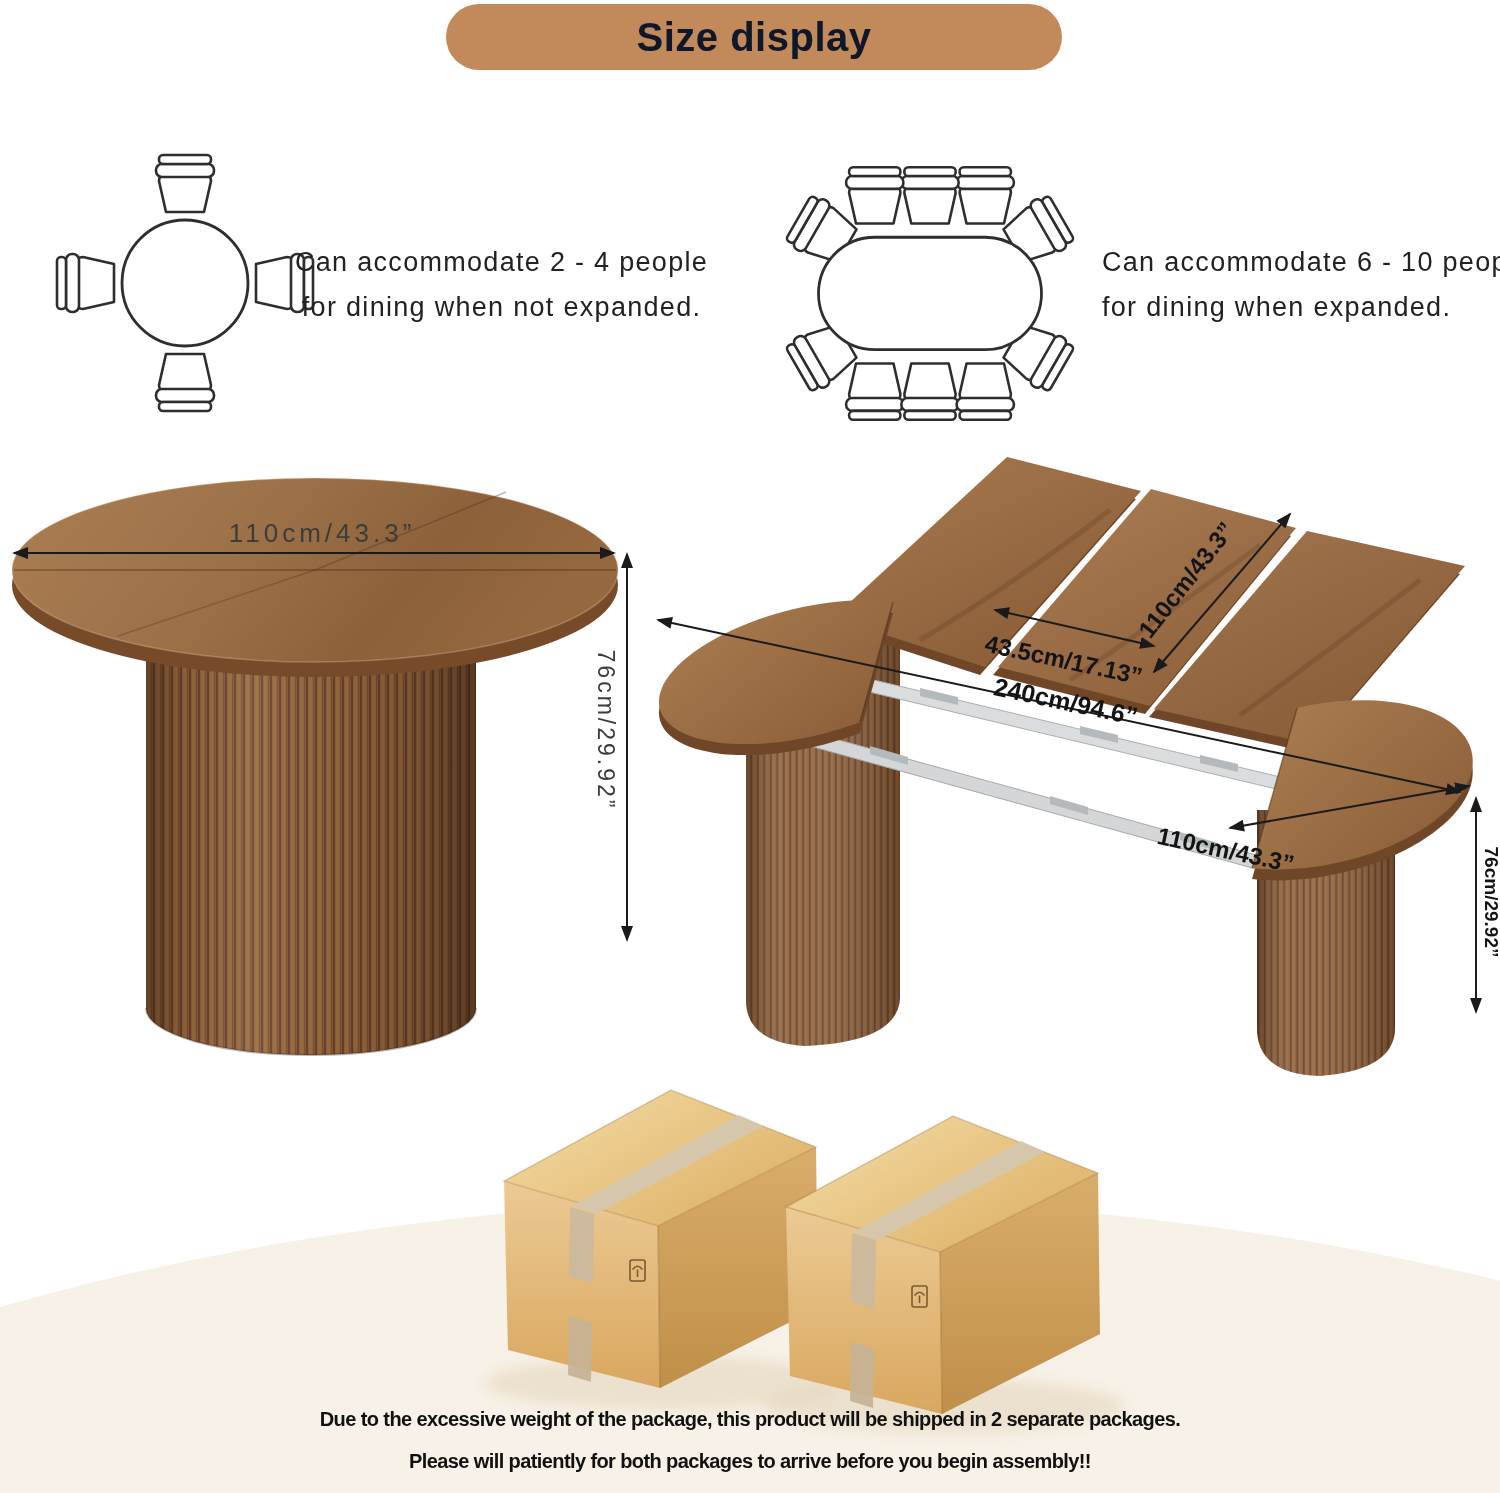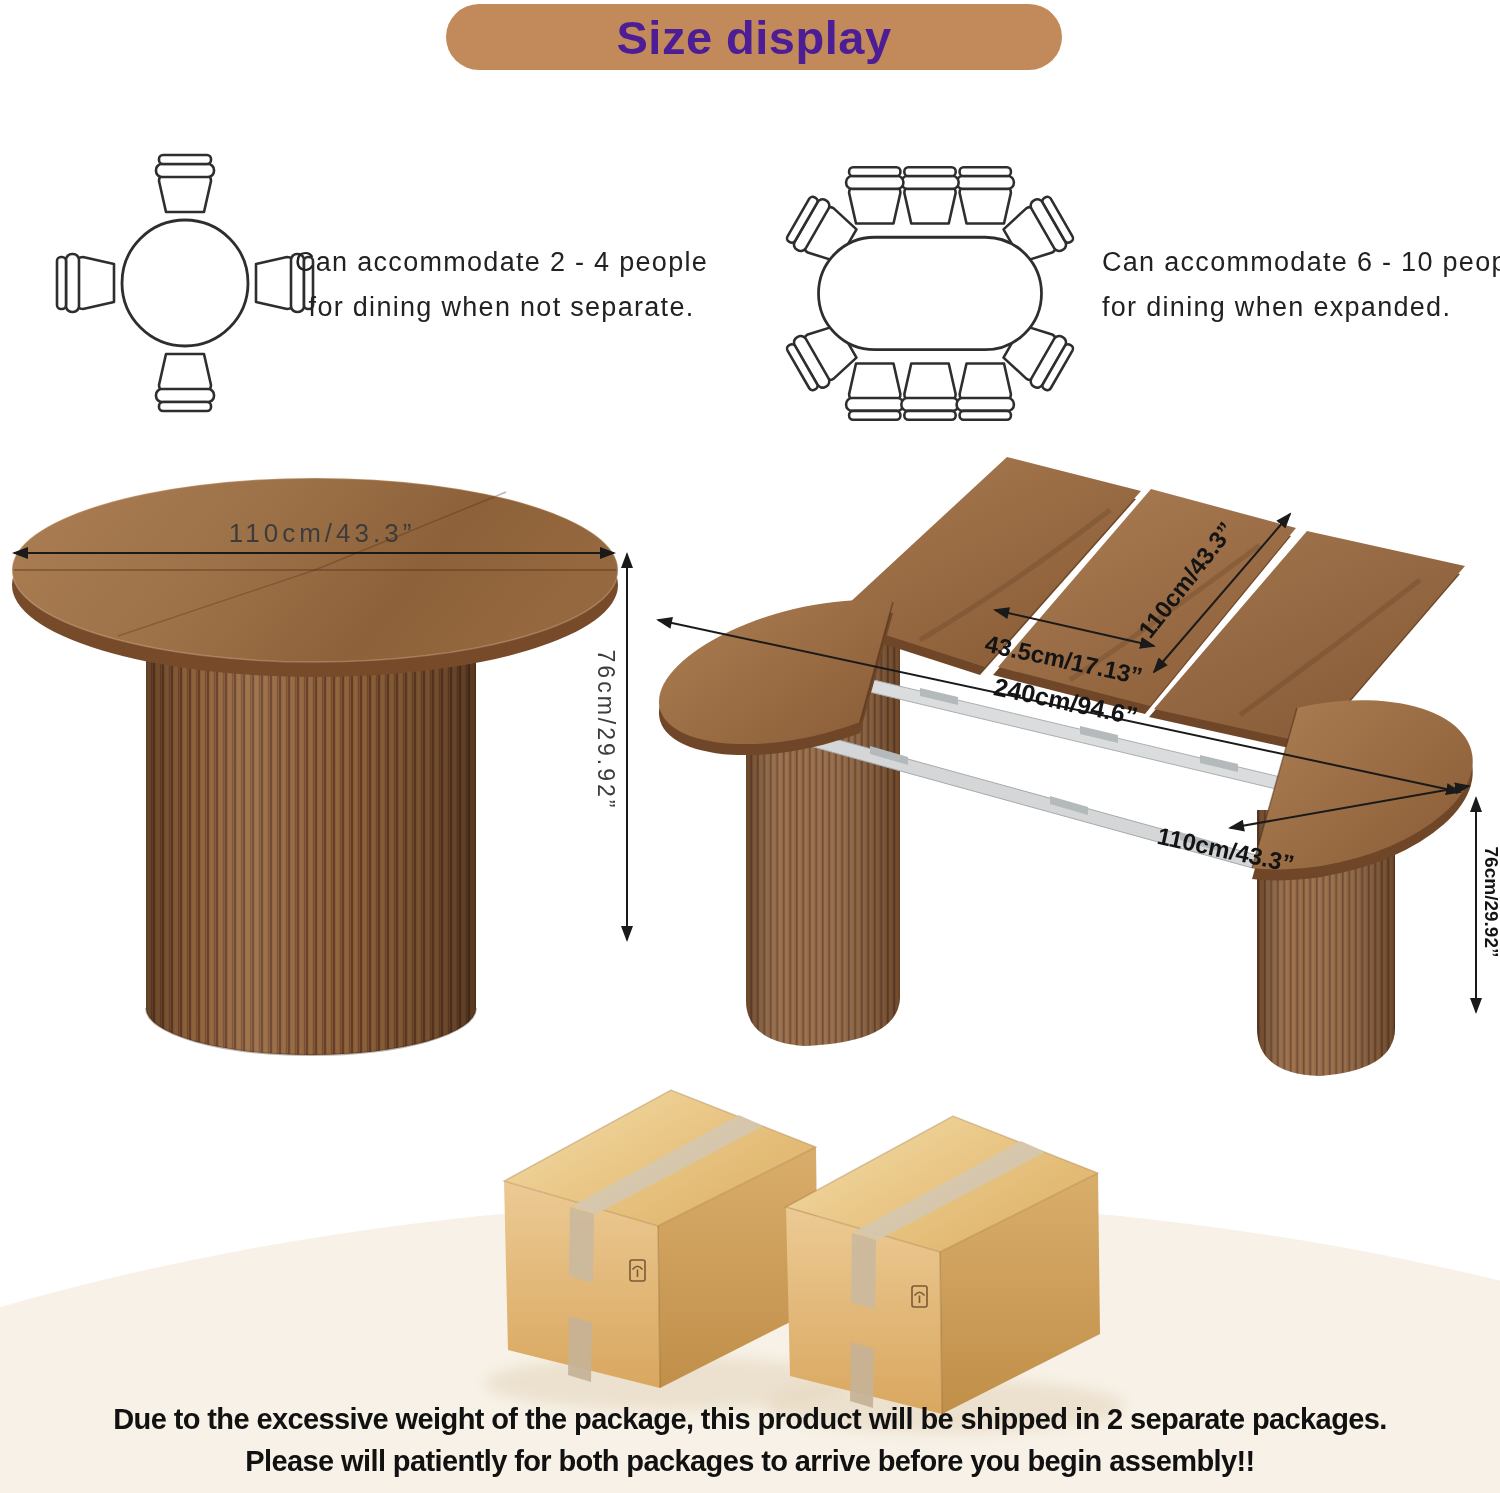--- a/index.html
+++ b/index.html
@@ -2,31 +2,31 @@
 <html><head>
 <meta charset="utf-8">
 <style>
   html,body{margin:0;padding:0;background:#fff;}
   .page{position:relative;width:1500px;height:1493px;overflow:hidden;background:#ffffff;
         font-family:"Liberation Sans",sans-serif;color:#1a1a1a;}
   .abs{position:absolute;}
   .floor{left:-800px;top:1200px;width:3200px;height:1600px;border-radius:50%;background:#f7f1e7;}
   .banner{left:446px;top:4px;width:616px;height:66px;border-radius:33px;background:#c2895a;
           display:flex;align-items:center;justify-content:center;}
-  .banner span{color:#4c1d95;font-size:47px;font-weight:700;letter-spacing:.5px;}
+  .banner span{color:#0f172a;font-size:40px;font-weight:700;letter-spacing:.5px;}
   .cap-icon-left{left:70px;top:176px;width:230px;height:222px;}
   .cap-icon-right{left:755px;top:182px;width:350px;height:222px;}
   .cap-text{font-size:27px;letter-spacing:1.3px;line-height:45px;color:#222;white-space:nowrap;}
   .cap-text-left{left:295px;top:240px;text-align:center;}
   .cap-text-right{left:1102px;top:240px;}
   .compact-svg{left:0;top:468px;width:660px;height:615px;}
   .expanded-svg{left:640px;top:430px;width:860px;height:700px;}
   .boxes-svg{left:480px;top:1078px;width:620px;height:345px;}
   svg{overflow:visible;display:block;}
-  .note{left:0;right:0;top:1398px;text-align:center;font-weight:700;font-size:29px;
+  .note{left:0;right:0;top:1398px;text-align:center;font-weight:700;font-size:20px;
         letter-spacing:-0.6px;line-height:42px;color:#111;white-space:nowrap;}
   .dimtext{fill:#3c3c3c;}
   .dimtext-b{fill:#141414;font-weight:700;}
 </style>
 </head>
 <body>
 
 <div class="page">
 
   <div class="abs floor"></div>
@@ -46,21 +46,21 @@
     <g>
       <use href="#chairA" transform="translate(115,107) rotate(180) translate(0,88)"></use>
       <use href="#chairA" transform="translate(115,107) rotate(90) translate(0,88)"></use>
       <use href="#chairA" transform="translate(115,107) rotate(270) translate(0,88)"></use>
       <use href="#chairA" transform="translate(115,107) rotate(0) translate(0,88)"></use>
     </g>
     <circle cx="115" cy="107" r="63" fill="#ffffff" stroke="#2e2e2e" stroke-width="2.8"></circle>
   </svg>
   <div class="abs cap-text cap-text-left">
     <div>Can accommodate 2 - 4 people</div>
-    <div>for dining when not separate.</div>
+    <div>for dining when not expanded.</div>
   </div>
 
   <svg class="abs cap-icon-right" viewBox="0 0 350 225">
     <defs>
       <g id="chairB" fill="#ffffff" stroke="#2e2e2e" stroke-width="2.6" stroke-linejoin="round">
         <path d="M -19 -17 L 19 -17 L 26 14 Q 26 20 20 20 L -20 20 Q -26 20 -26 14 Z"></path>
         <rect x="-29" y="18" width="58" height="13" rx="6"></rect>
         <rect x="-26" y="31" width="52" height="9" rx="4"></rect>
       </g>
     </defs>

